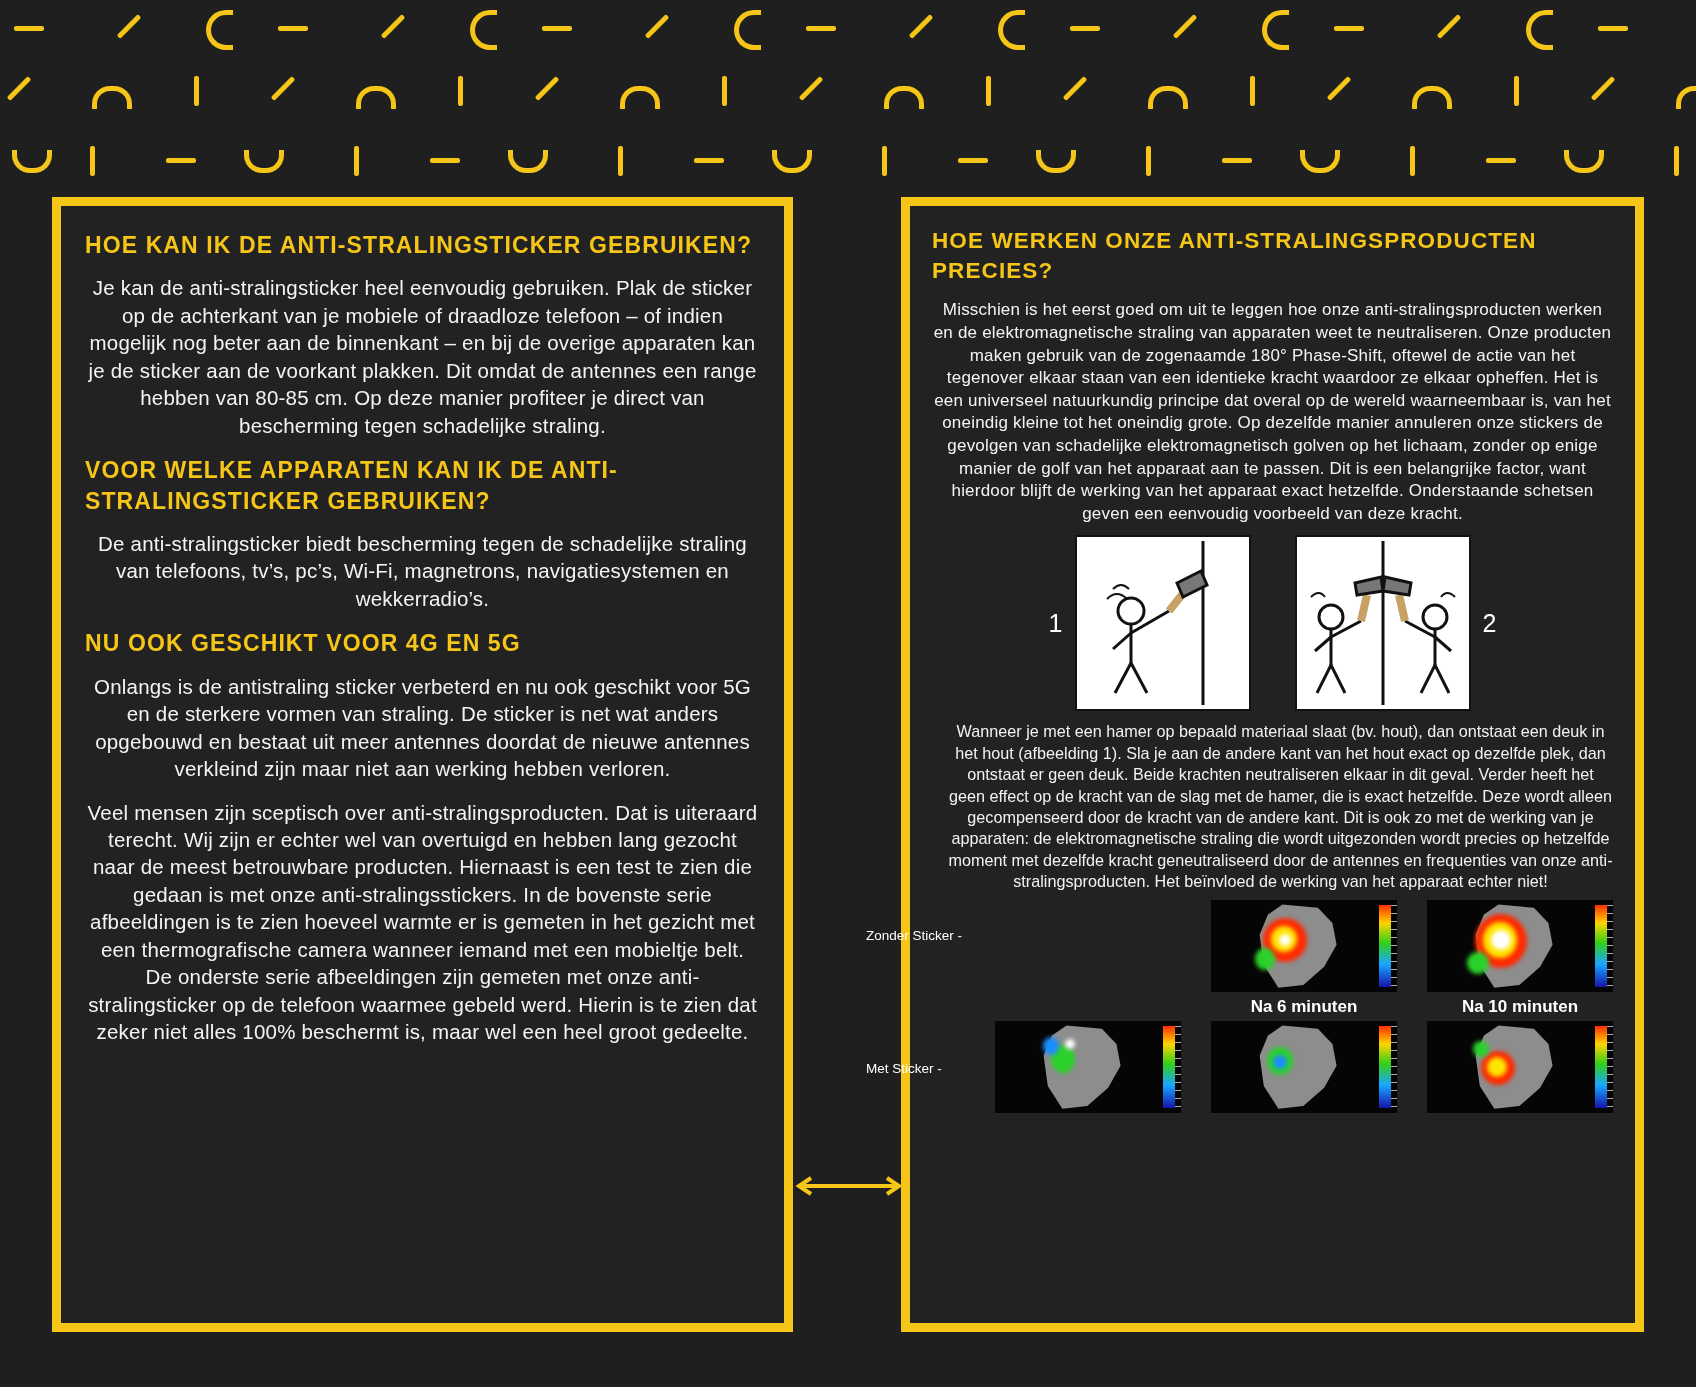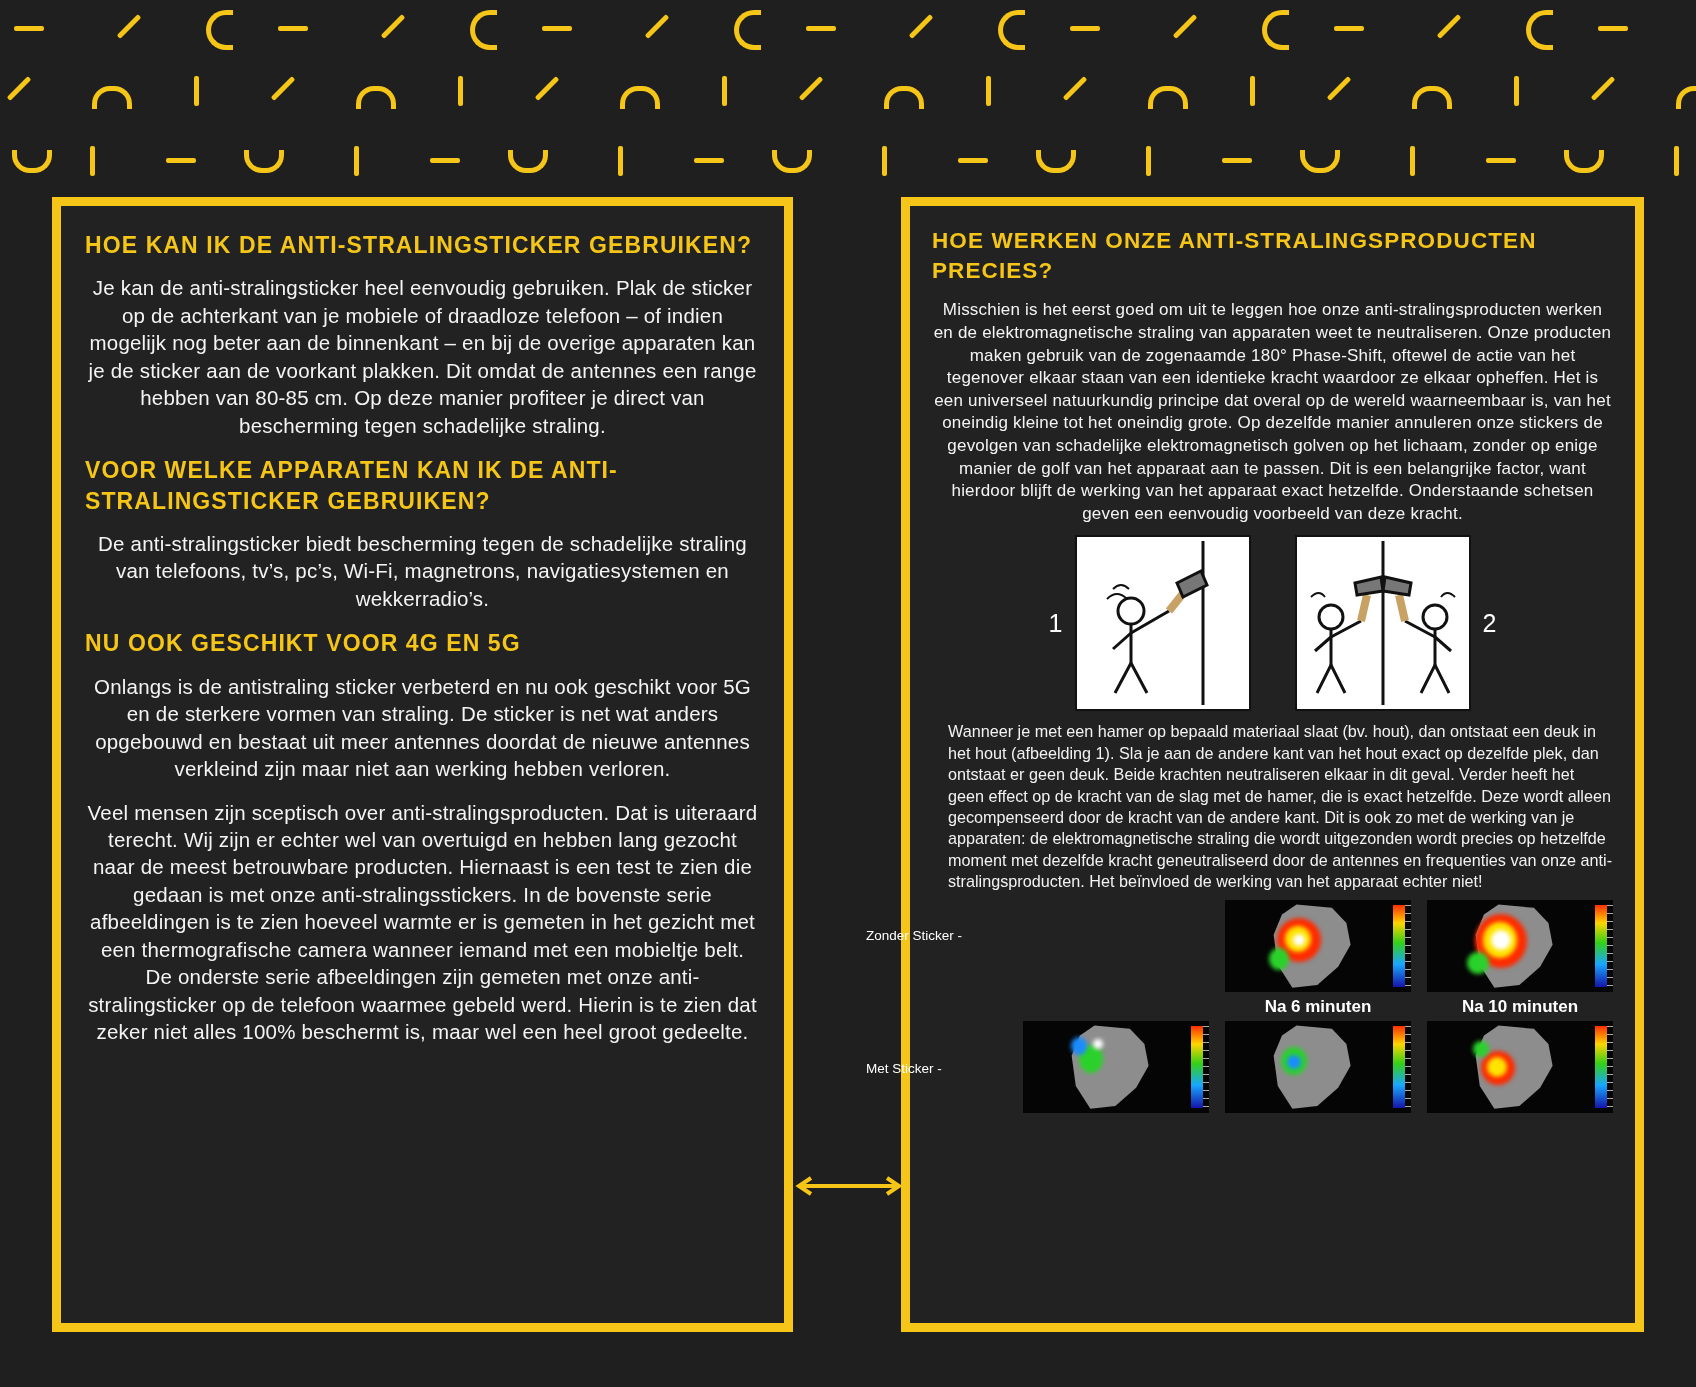--- a/index.html
+++ b/index.html
@@ -137,20 +137,21 @@
   .col-right p.body {
     font-size: 17px;
     line-height: 1.33;
     margin-bottom: 10px;
   }
   p.small {
     margin: 10px 0 4px 16px;
     color: #f2f2f2;
     font-size: 16.2px;
     line-height: 1.32;
+    text-align: center;
   }
 
   
   .sketch-row {
     display: flex;
     justify-content: center;
     align-items: center;
     gap: 44px;
     margin: 8px 0 4px 0;
   }
@@ -171,21 +172,21 @@
   }
 
   
   .thermo {
     margin-top: 8px;
     position: relative;
   }
   .thermo-row {
     display: flex;
     justify-content: flex-end;
-    gap: 16px;
+    gap: 30px;
   }
   .thermo-label {
     position: absolute;
     left: -66px;
     color: #ffffff;
     font-size: 13.5px;
     white-space: nowrap;
   }
   .thermo-cell {
     width: 186px;

